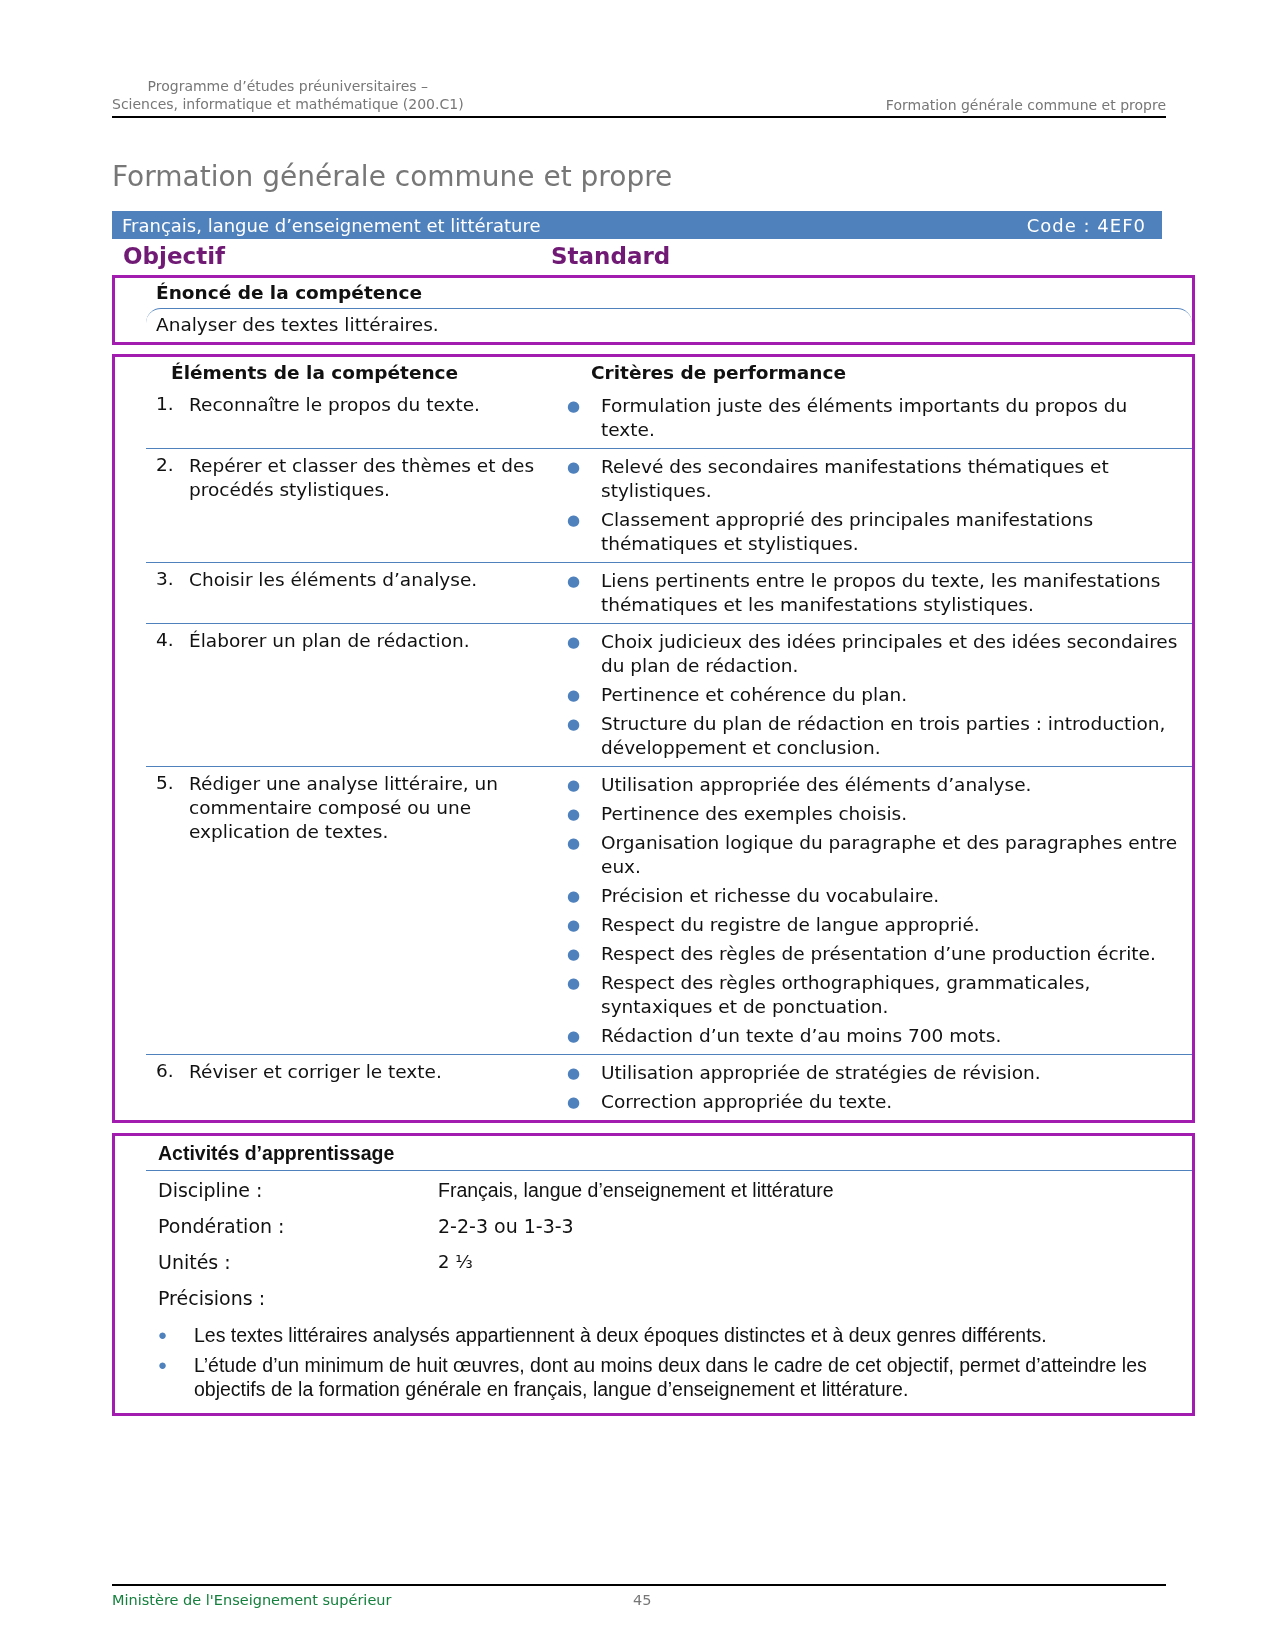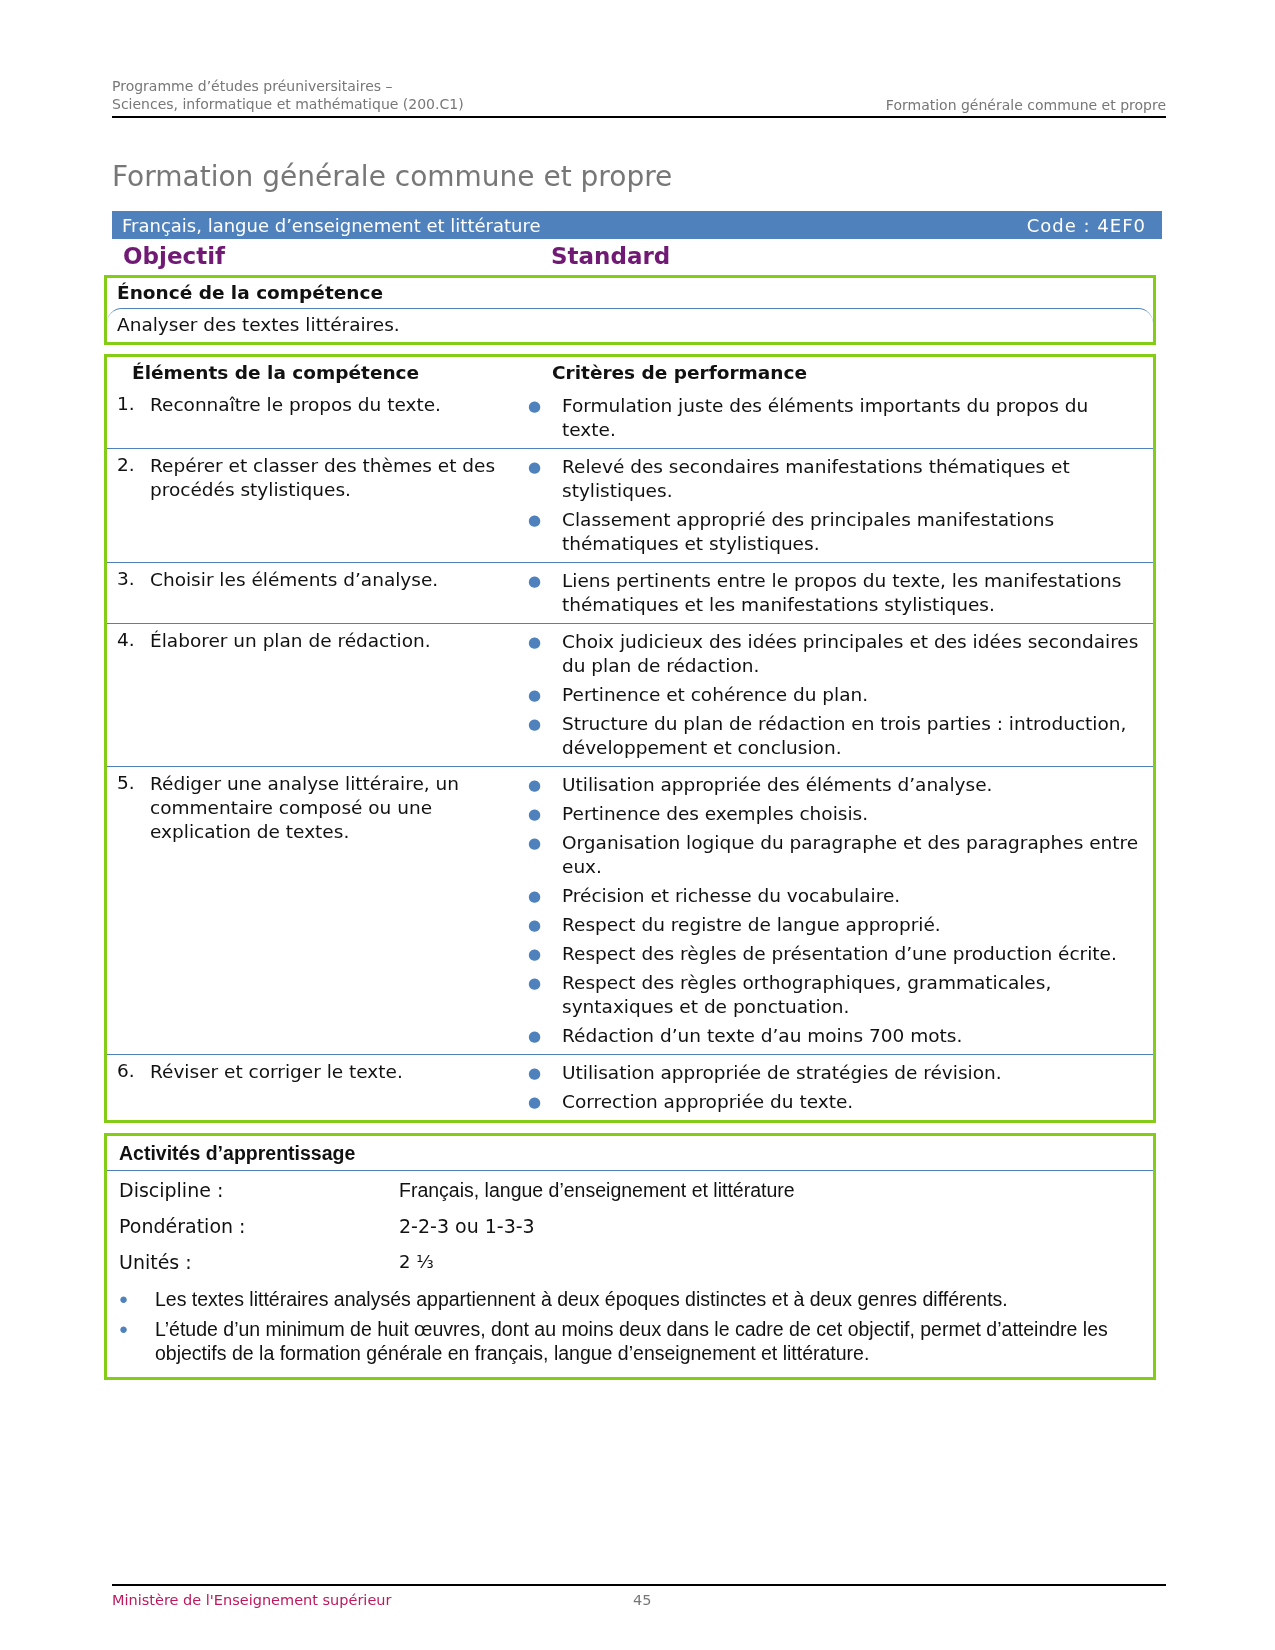--- a/index.html
+++ b/index.html
@@ -1,44 +1,44 @@
 <!DOCTYPE html>
 <html><head>
 <meta charset="utf-8">
 <style>
   html, body { margin:0; padding:0; background:#fff; }
   body { width:1275px; height:1650px; position:relative; font-family:"DejaVu Sans", sans-serif; color:#111; }
-  .hdr { position:absolute; left:112px; top:74px; width:1054px; height:42px; border-bottom:2px solid #000; }
+  .hdr { position:absolute; left:112px; top:74px; width:1054px; height:42px; border-bottom:2px solid #000;text-align:center; }
   .hdr-left { position:absolute; left:0; bottom:3px; font-size:14px; line-height:18px; color:#777; }
   .hdr-right { position:absolute; right:0; bottom:3px; font-size:14px; color:#777; }
   .title { position:absolute; left:112px; top:160px; font-size:28px; color:#777; font-weight:normal; }
   .band { position:absolute; left:112px; top:211px; width:1050px; height:28px; background:#4f81bd; color:#fff; font-size:18px; }
   .band .l { position:absolute; left:10px; top:4px; }
   .band .r { position:absolute; right:16px; top:4px; letter-spacing:1px; }
   .colhdr { position:absolute; top:243px; font-size:23px; font-weight:bold; color:#701a75; }
-  .box { position:absolute; left:104px; width:1046px; border:3px solid #84cc16; }
+  .box { position:absolute; left:112px; width:1046px; border:3px solid #a21caf;padding-left:31px; }
   .row { border-top:1.5px solid #4f81bd; position:relative; }
   .row:first-child { border-top:none; }
   .b { font-weight:bold; font-size:18.5px; }
   .t { font-size:18.5px; }
   .cell-l { position:absolute; left:10px; width:390px; }
   .cell-r { margin-left:420px; padding-right:14px; }
   .num { position:absolute; left:0; }
   .el-text { padding-left:33px; line-height:24px; }
   ul.crit { list-style:none; margin:0; padding:6px 0 6px 0; }
   ul.crit li { position:relative; padding-left:35px; line-height:24px; margin:0 0 5px 0; font-size:18.5px; }
   ul.crit li:last-child { margin-bottom:0; }
   .bul { position:absolute; left:1px; top:0; color:#4f81bd; font-size:15px; }
   .act-row { position:relative; height:36px; font-size:19px; }
   .act-row .k { position:absolute; left:12px; top:6px; }
   .act-row .v { position:absolute; left:292px; top:6px; font-family:"Liberation Sans", sans-serif; font-size:19.5px; }
   .prec { position:relative; padding-left:48px; font-family:"Liberation Sans", sans-serif; font-size:19.5px; line-height:24px; margin:6px 0; }
   .prec .bul { left:12px; }
   .ftr { position:absolute; left:112px; top:1584px; width:1054px; border-top:2px solid #000; }
-  .ftr .l { position:absolute; left:0; top:6px; font-size:14.5px; color:#be185d; }
+  .ftr .l { position:absolute; left:0; top:6px; font-size:14.5px; color:#15803d; }
   .ftr .p { position:absolute; left:521px; top:6px; font-size:14.5px; color:#777; }
 </style>
 </head>
 <body>
 
 <div class="hdr">
   <div class="hdr-left">
     <div>Programme d’études préuniversitaires –</div>
     <div>Sciences, informatique et mathématique (200.C1)</div>
   </div>
@@ -160,20 +160,23 @@
       <span class="v">Français, langue d’enseignement et littérature</span>
     </div>
     <div class="act-row">
       <span class="k">Pondération :</span>
       <span class="v" style="font-family:'DejaVu Sans',sans-serif;font-size:19px;">2-2-3 ou 1-3-3</span>
     </div>
     <div class="act-row">
       <span class="k">Unités :</span>
       <span class="v" style="font-family:'DejaVu Sans',sans-serif;font-size:18px;">2 ⅓</span>
     </div>
+    <div class="act-row">
+      <span class="k">Précisions :</span>
+    </div>
     <div id="prec-list">
         <div class="prec"><span class="bul">●</span><span>Les textes littéraires analysés appartiennent à deux époques distinctes et à deux genres différents.</span></div>
         <div class="prec"><span class="bul">●</span><span>L’étude d’un minimum de huit œuvres, dont au moins deux dans le cadre de cet objectif, permet d’atteindre les objectifs de la formation générale en français, langue d’enseignement et littérature.</span></div>
       </div>
   </div>
 </div>
 
 <div class="ftr">
   <span class="l">Ministère de l'Enseignement supérieur</span>
   <span class="p">45</span>

